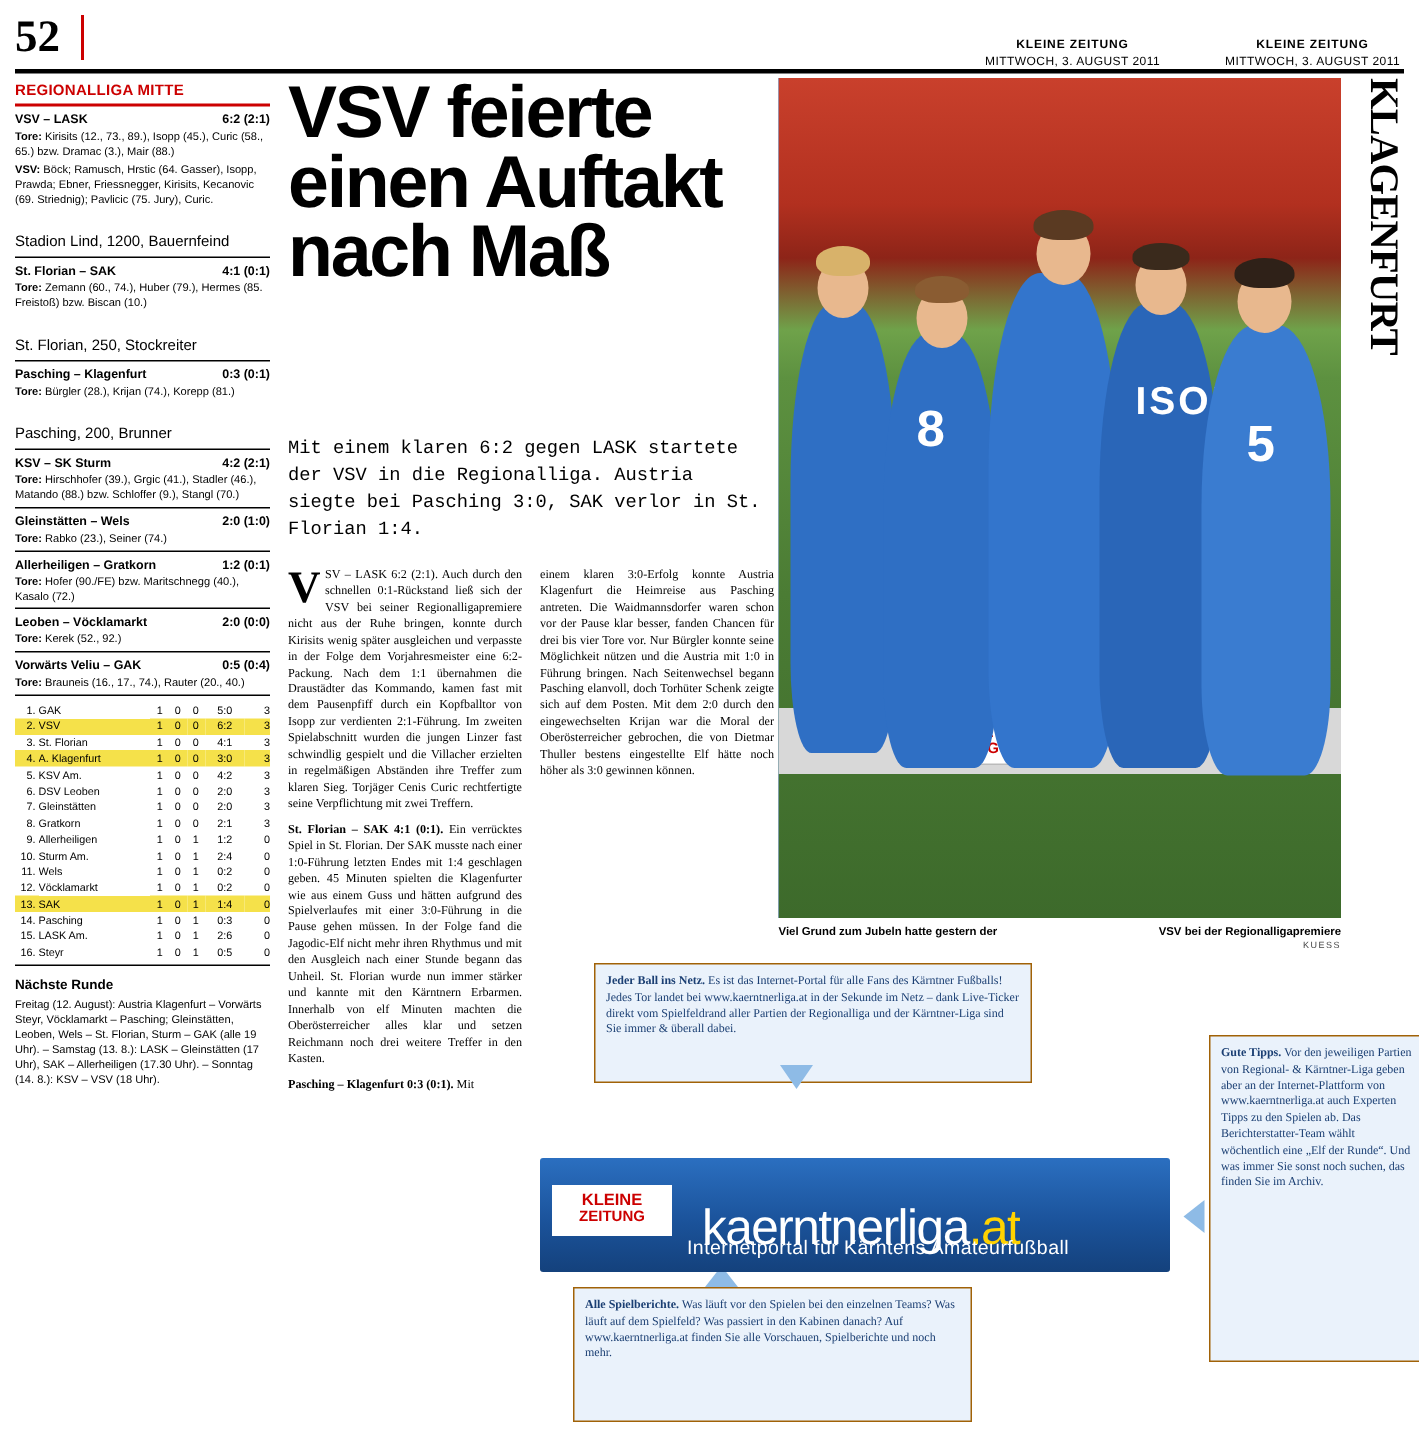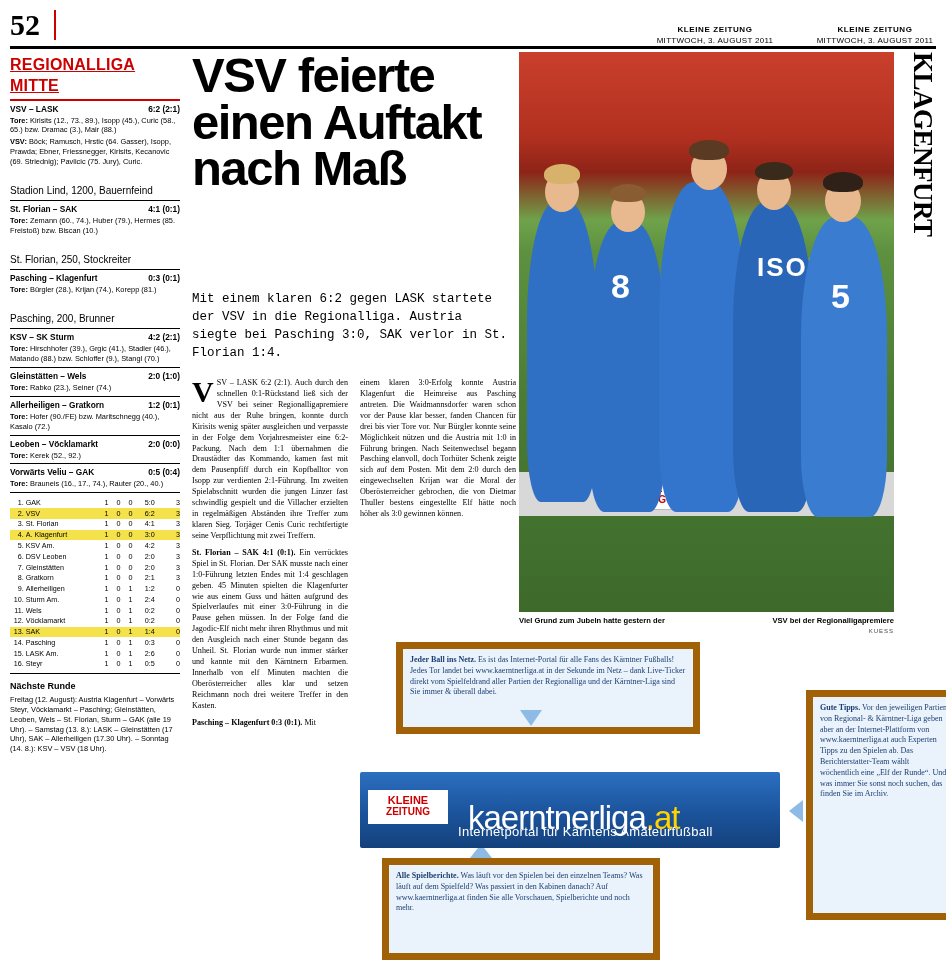--- a/index.html
+++ b/index.html
@@ -20,21 +20,21 @@
   .mast-title{position:absolute;left:56px;top:2px;font-family:"Liberation Serif",serif;font-size:27px;font-weight:bold;letter-spacing:-.5px;}
   .mast-title .red{color:#c00;}
   .mast-date{position:absolute;top:17px;font-size:8px;text-align:center;line-height:1.35;letter-spacing:.3px;}
   .mast-date b{display:block;font-size:8px;letter-spacing:.6px;}
   .md1{left:630px;width:150px;}
   .md2{left:790px;width:150px;}
   .mast-bottom-rule{position:absolute;left:10px;top:46px;width:926px;height:3px;background:#000;}
 
   
   .leftcol{position:absolute;left:10px;top:54px;width:170px;font-size:7.4px;line-height:1.33;}
-  .sec-title{color:#c00;font-size:16px;font-weight:bold;letter-spacing:.2px;margin-bottom:2px;text-decoration:underline;}
+  .sec-title{color:#c00;font-size:10px;font-weight:bold;letter-spacing:.2px;margin-bottom:2px;}
   .hr-red{height:2px;background:#c00;margin:1px 0 3px 0;}
   .hr-thin{height:1px;background:#000;margin:3px 0 3px 0;}
   .match-head{display:flex;justify-content:space-between;font-weight:bold;font-size:8.3px;margin-top:2px;}
   .match-body{margin:1px 0 2px 0;}
   .match-body b{font-weight:bold;}
   .venue{font-weight:normal;font-size:10px;margin-top:17px;}
 
   
   .tbl{margin-top:4px;border-collapse:collapse;width:170px;font-size:7.2px;}
   .tbl td{padding:0.6px 0;white-space:nowrap;}
@@ -68,21 +68,21 @@
 
   
   .vert{position:absolute;right:4px;top:52px;width:34px;height:300px;}
   .vert span{
     display:block;transform:rotate(90deg);transform-origin:left top;
     position:absolute;left:30px;top:0;white-space:nowrap;
     font-family:"Liberation Serif",serif;font-weight:bold;font-size:27px;letter-spacing:-.5px;
   }
 
   
-  .promo{position:absolute;border:7px solid #a16207;background:#eaf2fb;color:#1b3f73;
+  .promo{position:absolute;border:1px solid #a16207;background:#eaf2fb;color:#1b3f73;
     font-size:8px;line-height:1.35;padding:6px 7px;font-family:"Liberation Serif",serif;}
   .promo b{font-weight:bold;}
   #promo-net{left:396px;top:642px;width:276px;height:66px;}
   #promo-tips{left:806px;top:690px;width:128px;height:204px;}
   #promo-berichte{left:382px;top:858px;width:250px;height:76px;}
 
   
   .banner{position:absolute;left:360px;top:772px;width:420px;height:76px;
     background:linear-gradient(180deg,#2b6fc0 0%, #1b539b 55%, #14417c 100%);
     color:#fff;border-radius:2px;overflow:hidden;}

